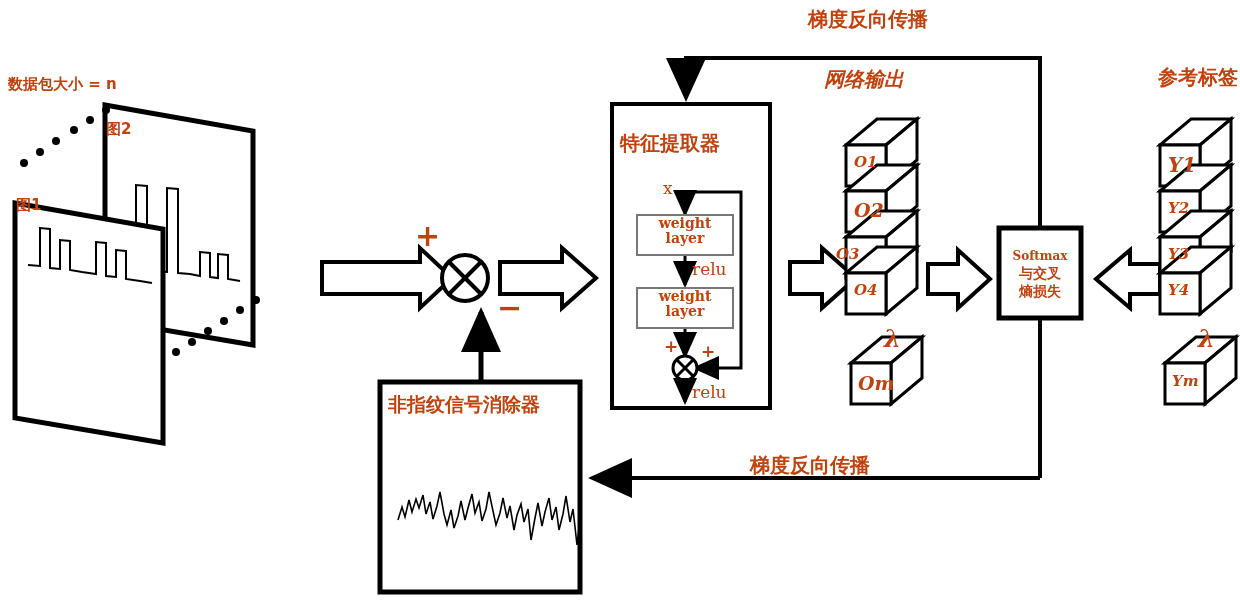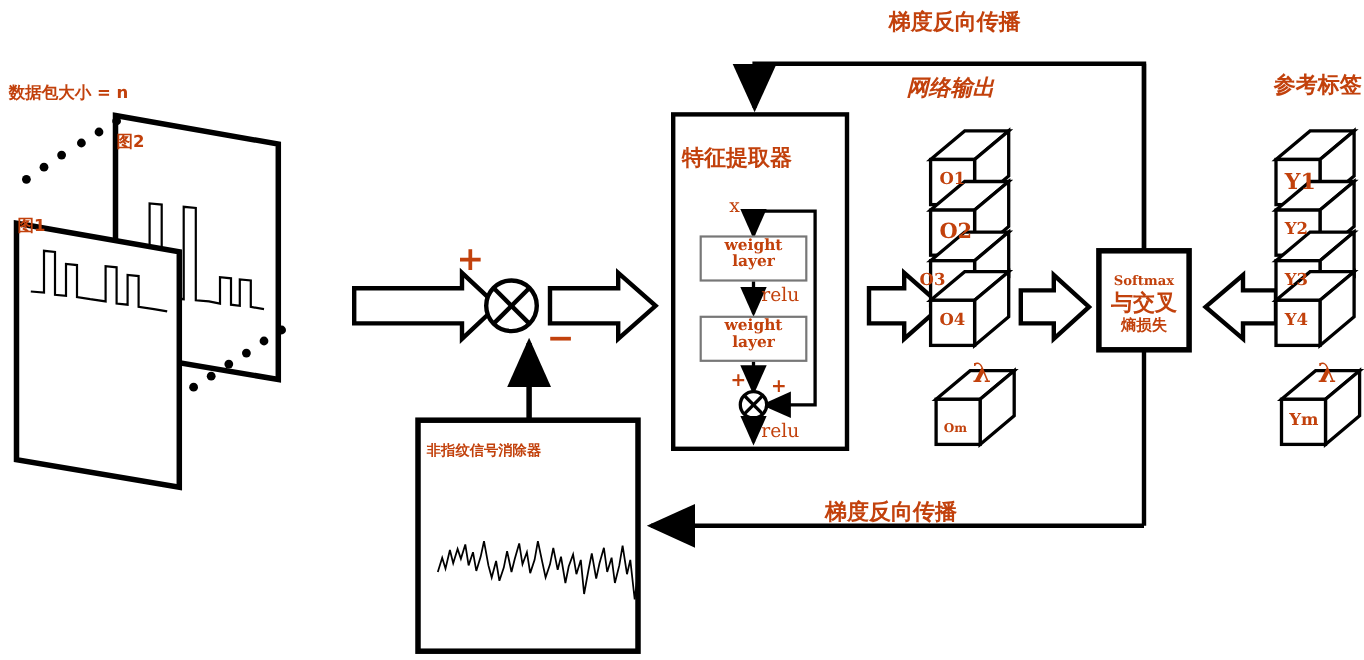--- a/index.html
+++ b/index.html
@@ -2,21 +2,21 @@
 <html><head>
 <meta charset="utf-8">
 <style>
   html,body{margin:0;padding:0;background:#ffffff;}
   body{width:1240px;height:600px;position:relative;overflow:hidden;
        font-family:"Liberation Sans","DejaVu Sans",sans-serif;color:#000;}
   #stage{position:absolute;left:0;top:0;width:1240px;height:600px;}
   #stage > svg{position:absolute;left:0;top:0;}
   .lbl{position:absolute;font-weight:bold;color:#c2410c;white-space:nowrap;}
   .cjk{font-family:"DejaVu Sans","Liberation Sans",sans-serif;font-weight:bold;}
-  .serif-it{font-family:"DejaVu Serif","Liberation Serif",serif;font-weight:bold;}
+  .serif-it{font-family:"DejaVu Serif","Liberation Serif",serif;font-style:italic;font-weight:bold;}
   .serif-b{font-family:"DejaVu Serif","Liberation Serif",serif;font-weight:bold;}
   .serif-p{font-family:"DejaVu Serif","Liberation Serif",serif;font-weight:normal;}
 </style>
 </head>
 <body>
 
 <div id="stage">
 
   <svg width="1240" height="600" viewBox="0 0 1240 600">
     <defs>
@@ -193,42 +193,42 @@
     <span>weight</span><br>
     <span>layer</span>
   </div>
 
   <div class="lbl serif-p" style="left:692px;top:259px;font-size:17px;">relu</div>
   <div class="lbl serif-p" style="left:692px;top:382px;font-size:17px;">relu</div>
 
   <div class="lbl serif-b" style="left:664px;top:336px;font-size:17px;">+</div>
   <div class="lbl serif-b" style="left:701px;top:341px;font-size:17px;">+</div>
 
-  <div class="lbl cjk" style="left:388px;top:403px;font-size:13px;line-height:1.25;width:185px;">非指纹信号消除器</div>
+  <div class="lbl cjk" style="left:388px;top:393px;font-size:19px;line-height:1.25;width:185px;">非指纹信号消除器</div>
 
   <div class="lbl cjk" style="left:824px;top:66px;font-size:20px;font-style:italic;">网络输出</div>
 
   <div class="lbl serif-it" style="left:854px;top:153px;font-size:15px;">O1</div>
   <div class="lbl serif-it" style="left:854px;top:199px;font-size:19px;text-align:right;">O2</div>
   <div class="lbl serif-it" style="left:836px;top:245px;font-size:15px;">O3</div>
   <div class="lbl serif-it" style="left:854px;top:281px;font-size:15px;">O4</div>
   <div class="lbl serif-it" style="left:884px;top:324px;font-size:24px;">λ</div>
-  <div class="lbl serif-it" style="left:858px;top:372px;font-size:11px;margin-top:11px;">Om</div>
+  <div class="lbl serif-it" style="left:858px;top:372px;font-size:19px;">Om</div>
 
   <div class="lbl cjk" style="left:1158px;top:64px;font-size:20px;">参考标签</div>
 
   <div class="lbl serif-it" style="left:1168px;top:153px;font-size:20px;">Y1</div>
   <div class="lbl serif-it" style="left:1168px;top:199px;font-size:15px;">Y2</div>
   <div class="lbl serif-it" style="left:1168px;top:245px;font-size:15px;">Y3</div>
   <div class="lbl serif-it" style="left:1168px;top:281px;font-size:15px;">Y4</div>
   <div class="lbl serif-it" style="left:1198px;top:324px;font-size:24px;">λ</div>
   <div class="lbl serif-it" style="left:1172px;top:372px;font-size:15px;">Ym</div>
 
   <div class="lbl" style="left:999px;top:246px;width:82px;text-align:center;line-height:1.12;">
     <span class="serif-b" style="font-size:12px;">Softmax</span><br>
-    <span class="cjk" style="font-size:20px;margin-top:48px;">与交叉</span><br>
+    <span class="cjk" style="font-size:14px;margin-top:48px;">与交叉</span><br>
     <span class="cjk" style="font-size:14px;">熵损失</span>
   </div>
 
   <div class="lbl cjk" style="left:808px;top:6px;font-size:20px;">梯度反向传播</div>
   <div class="lbl cjk" style="left:750px;top:452px;font-size:20px;">梯度反向传播</div>
 
 </div>
 
 </body></html>

